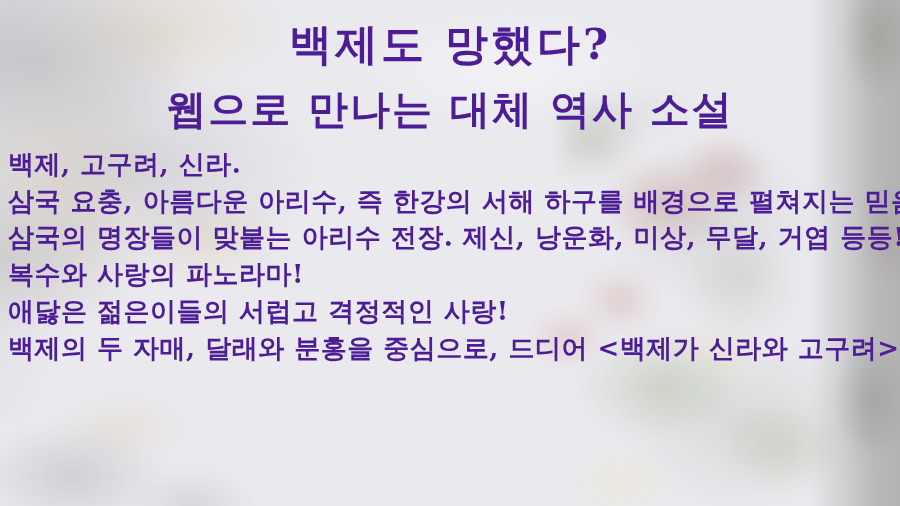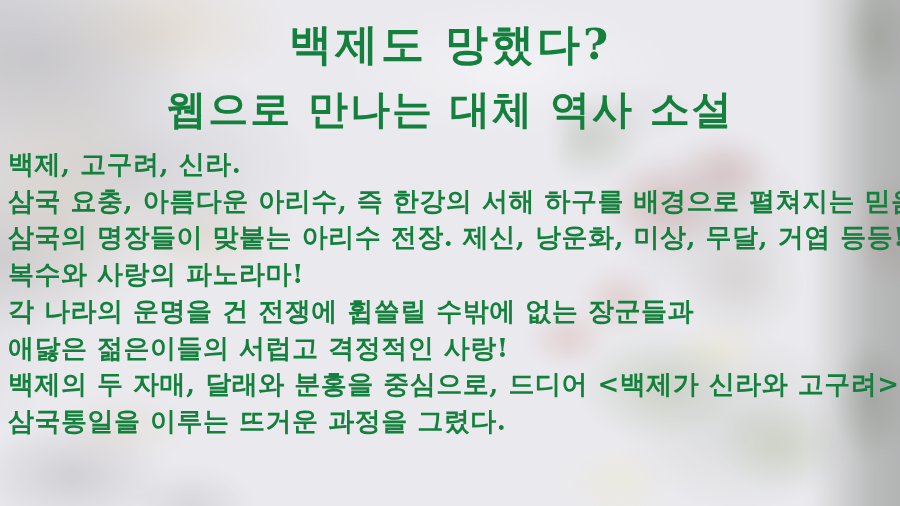--- a/index.html
+++ b/index.html
@@ -73,21 +73,21 @@
       radial-gradient(140px 80px at 30% 60%, rgba(105,102,104,0.35), rgba(105,102,104,0) 70%),
       radial-gradient(90px 60px at 65% 80%, rgba(120,118,118,0.30), rgba(120,118,118,0) 70%),
       radial-gradient(100px 50px at 45% 30%, rgba(214,196,160,0.40), rgba(214,196,160,0) 70%);
     filter:blur(7px);
   }
   
   .bg-wash{
     left:0;top:0;width:900px;height:506px;
     background:rgba(236,235,240,0.42);
   }
-  .content{position:absolute;left:0;top:0;width:900px;height:430px;color:#15803d;}
+  .content{position:absolute;left:0;top:0;width:900px;height:430px;color:#4c1d95;}
   .title{
     position:absolute;top:16px;left:0;width:900px;
     text-align:center;font-size:43px;font-weight:bold;letter-spacing:3px;
   }
   .subtitle{
     position:absolute;top:82px;left:0;width:900px;
     text-align:center;font-size:40px;font-weight:bold;letter-spacing:2px;
   }
   .body-text{
     position:absolute;top:146px;left:8px;width:886px;
@@ -109,20 +109,18 @@
   <div class="bg-layer bg-wash"></div>
 
   <div class="content">
     <div class="title">백제도 망했다?</div>
     <div class="subtitle">웹으로 만나는 대체 역사 소설</div>
     <div class="body-text">
       <span class="body-line">백제, 고구려, 신라.</span>
       <span class="body-line">삼국 요충, 아름다운 아리수, 즉 한강의 서해 하구를 배경으로 펼쳐지는 믿음과 배신,</span>
       <span class="body-line">삼국의 명장들이 맞붙는 아리수 전장. 제신, 낭운화, 미상, 무달, 거엽 등등!</span>
       <span class="body-line">복수와 사랑의 파노라마!</span>
-      <span class="body-line">각 나라의 운명을 건 전쟁에 휩쓸릴 수밖에 없는 장군들과</span>
       <span class="body-line">애닳은 젊은이들의 서럽고 격정적인 사랑!</span>
       <span class="body-line">백제의 두 자매, 달래와 분홍을 중심으로, 드디어 &lt;백제가 신라와 고구려&gt;를 허물고</span>
-      <span class="body-line">삼국통일을 이루는 뜨거운 과정을 그렸다.</span>
     </div>
   </div>
 
 </div>
 
 </body></html>

